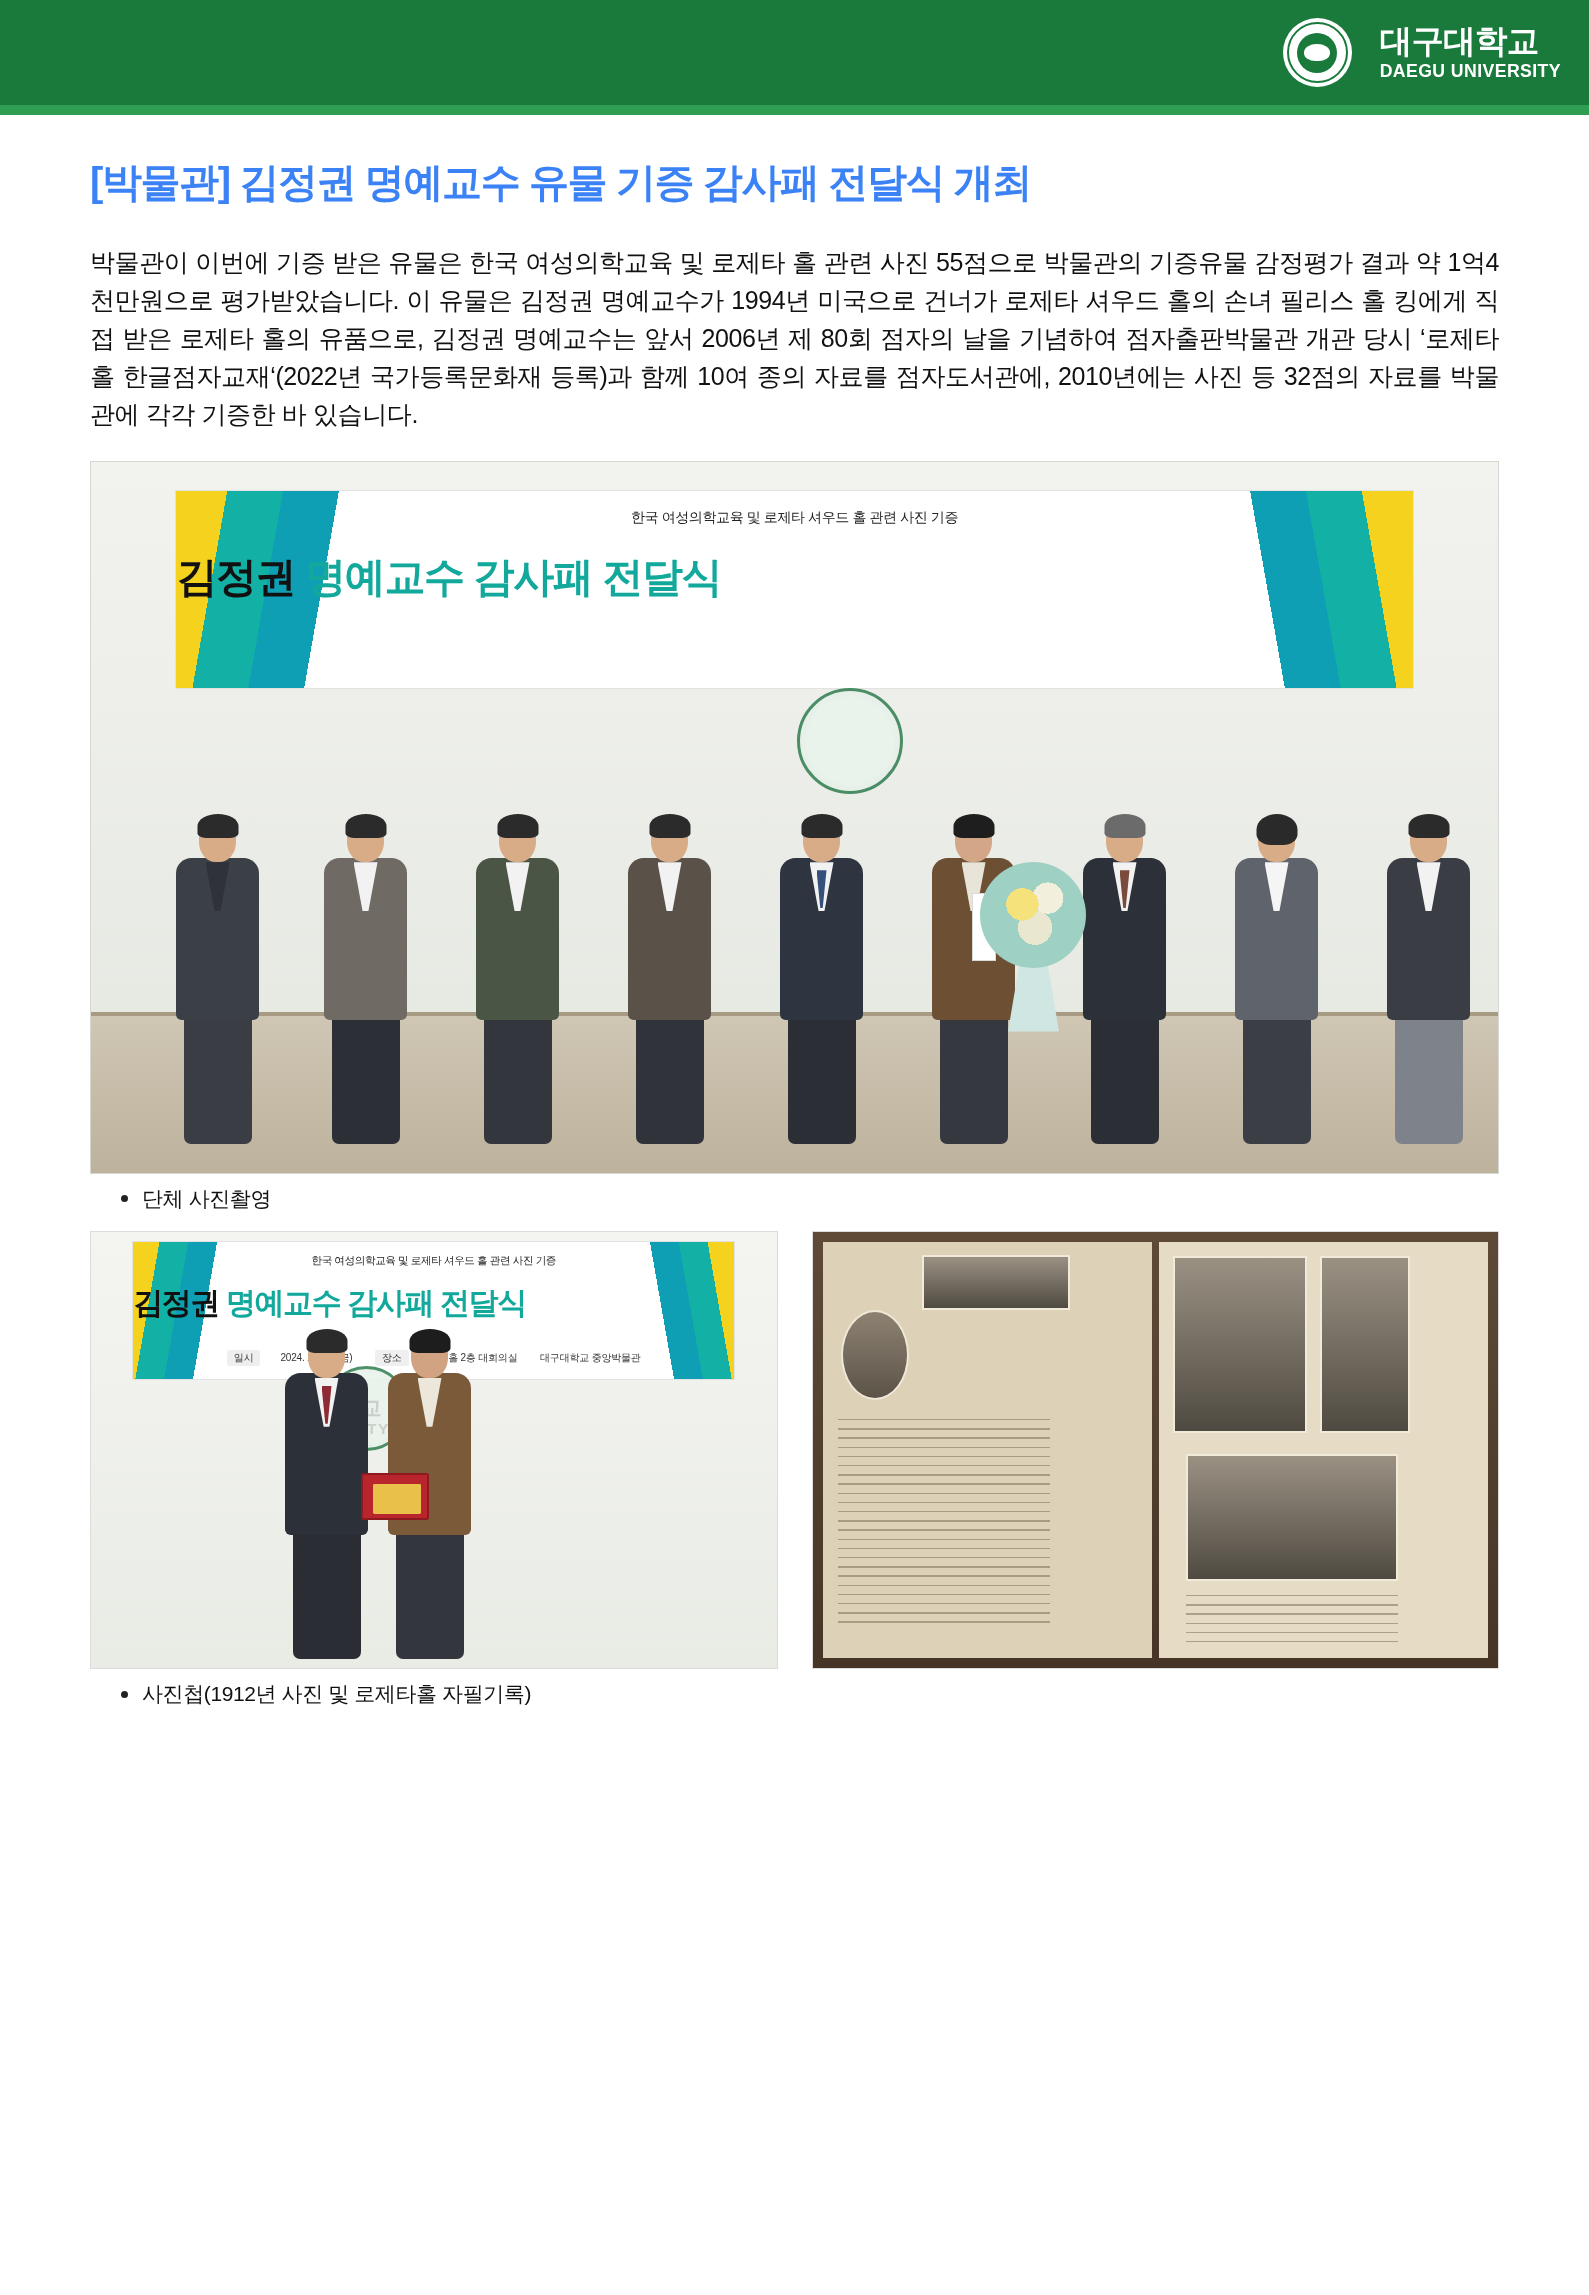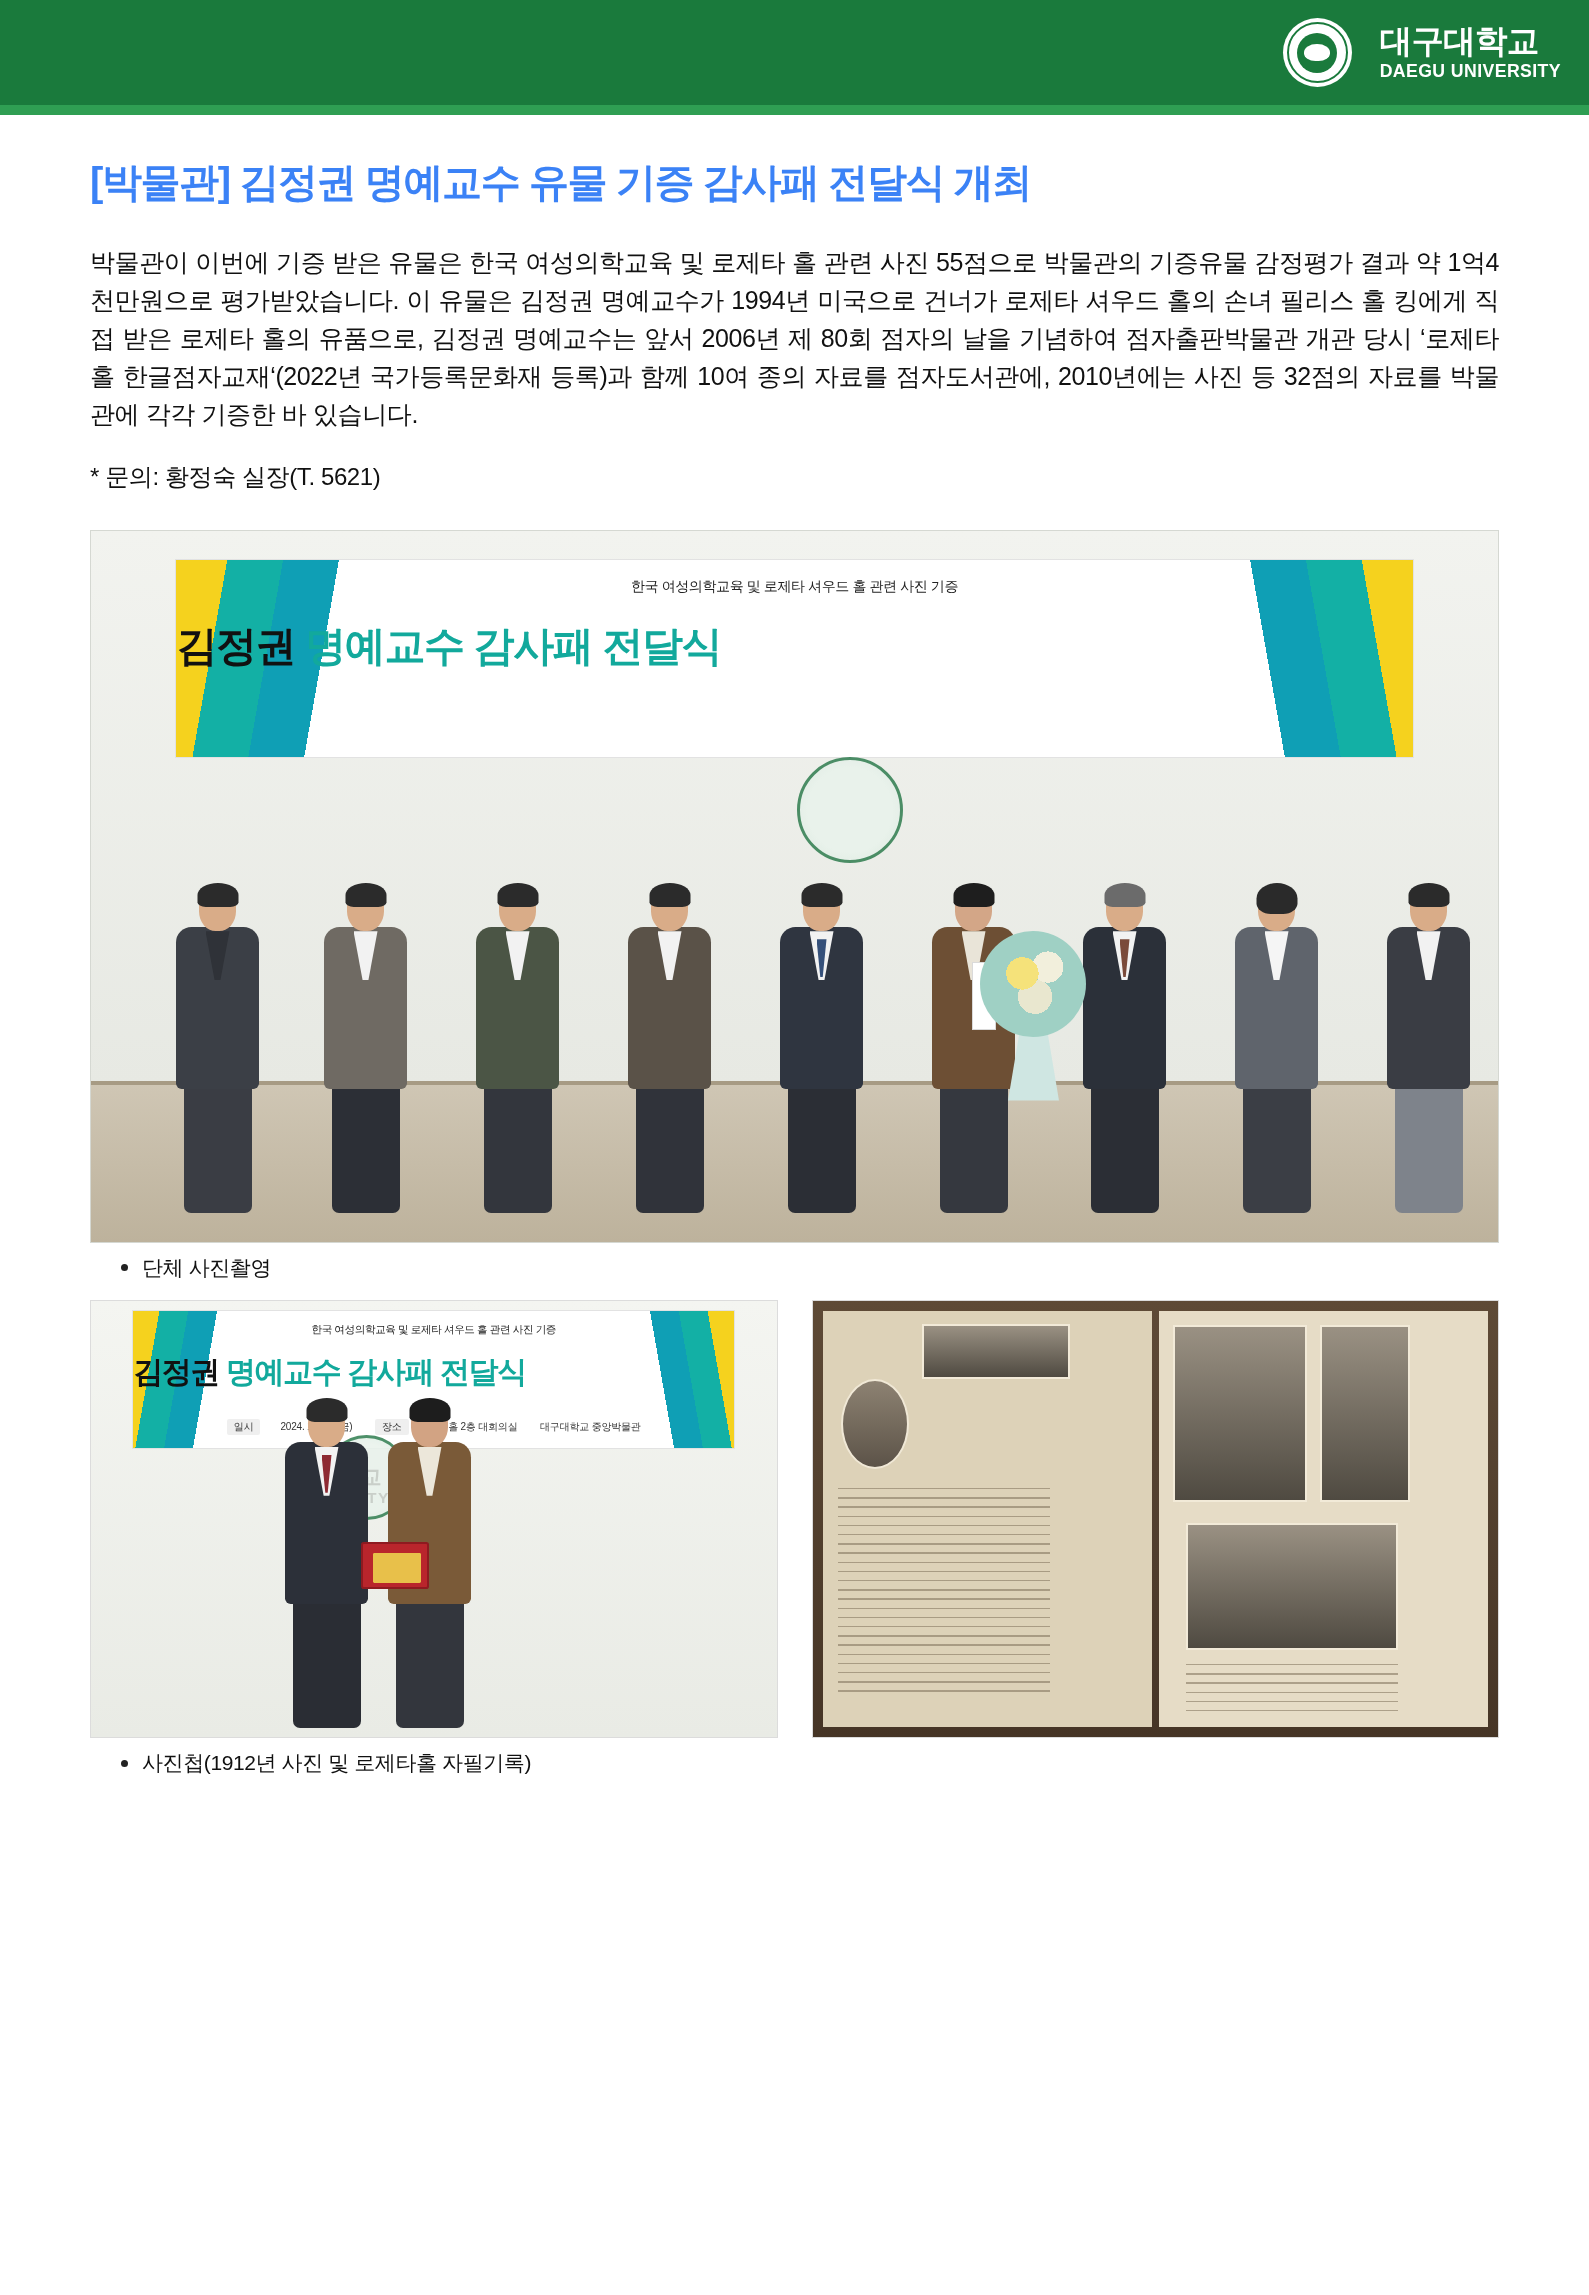--- a/index.html
+++ b/index.html
@@ -358,21 +358,20 @@
   </div>
 </div>
 <div class="header-underline"></div>
 
 <div class="content">
 
   <h1 class="doc-title">[박물관] 김정권 명예교수 유물 기증 감사패 전달식 개최</h1>
 
   <p class="para">박물관이 이번에 기증 받은 유물은 한국 여성의학교육 및 로제타 홀 관련 사진 55점으로 박물관의 기증유물 감정평가 결과 약 1억4천만원으로 평가받았습니다. 이 유물은 김정권 명예교수가 1994년 미국으로 건너가 로제타 셔우드 홀의 손녀 필리스 홀 킹에게 직접 받은 로제타 홀의 유품으로, 김정권 명예교수는 앞서 2006년 제 80회 점자의 날을 기념하여 점자출판박물관 개관 당시 ‘로제타 홀 한글점자교재‘(2022년 국가등록문화재 등록)과 함께 10여 종의 자료를 점자도서관에, 2010년에는 사진 등 32점의 자료를 박물관에 각각 기증한 바 있습니다.</p>
 
-  <p class="contact">* 문의: 황정숙 실장(T. 5621)</p>
 
   <div class="figure-main">
     <div class="stage-wall"></div>
     <div class="floor-line"></div>
     <div class="stage-floor"></div>
 
     <div class="banner">
       <div class="sw-left"></div>
       <div class="sw-right"></div>
       <div class="banner-top">한국 여성의학교육 및 로제타 셔우드 홀 관련 사진 기증</div>

